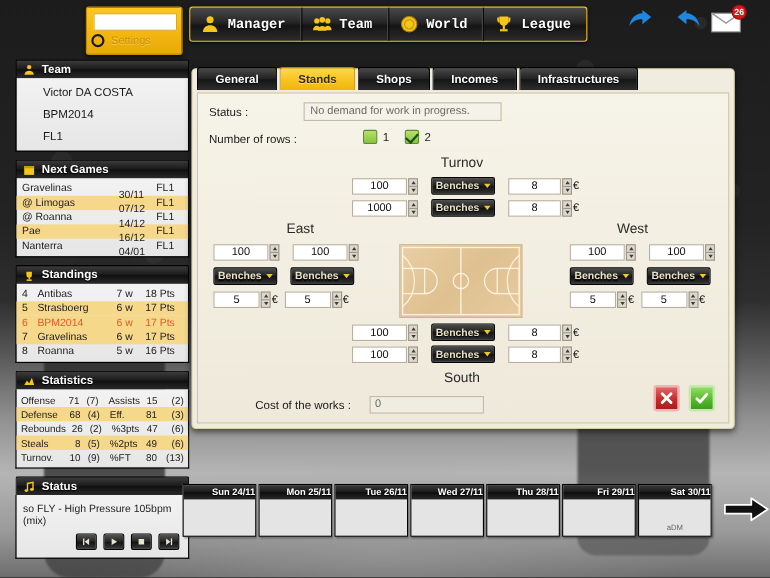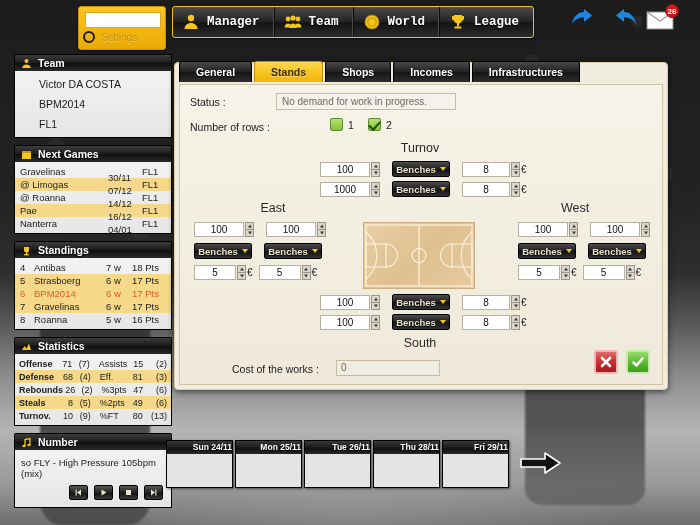--- a/index.html
+++ b/index.html
@@ -120,21 +120,21 @@
   .row.hl { color:#e05b2a; }
   .r-name { flex:1; overflow:hidden; white-space:nowrap; }
   .r-date { width:34px;margin-top:12px; }
   .r-lg { width:24px; }
   .s-rank { width:14px; }
   .s-team { flex:1; }
   .s-w { width:26px; }
   .s-pts { width:34px; text-align:left; }
   .stat-row { display:flex; height:13px; align-items:center; font-size:9px; color:#1c1c1c; padding:0 4px; }
   .stat-row.alt { background:#f6d88a; }
-  .st-l { width:40px;font-weight:bold; } .st-v { width:18px; text-align:right; } .st-p { width:24px; text-align:right; padding-right:5px;}
+  .st-l { width:40px; } .st-v { width:18px; text-align:right; } .st-p { width:24px; text-align:right; padding-right:5px;}
   .st-l2 { width:32px; padding-left:4px;} .st-v2 { width:18px; text-align:right;} .st-p2 { width:26px; text-align:right;}
   .music-title { font-size:9.5px; color:#1c1c1c; padding:4px 6px 6px; }
   .music-ctrls { display:flex; gap:6px; justify-content:flex-end; padding:0 8px 4px; }
   .mbtn {
     width:19px; height:15px; cursor:pointer;
     background: linear-gradient(180deg,#555 0%,#222 50%,#111 51%,#3a3a3a 100%);
     border:1px solid #000; border-radius:2px;
     display:flex; align-items:center; justify-content:center;
   }
 
@@ -506,21 +506,21 @@
 
   <div class="panel">
     <div class="panel-head">
       <span class="hicon">
         <svg width="11" height="11" viewBox="0 0 11 11">
             <path d="M4 9V2.5l5-1V8" fill="none" stroke="#f5c518" stroke-width="1.3"></path>
             <ellipse cx="3" cy="9" rx="1.7" ry="1.3" fill="#f5c518"></ellipse>
             <ellipse cx="8" cy="8" rx="1.7" ry="1.3" fill="#f5c518"></ellipse>
           </svg>
       </span>
-      <span>Number</span>
+      <span>Status</span>
     </div>
     <div class="panel-body">
       <div class="music-title">so FLY - High Pressure 105bpm (mix)</div>
       <div class="music-ctrls">
         <div class="mbtn">
           <svg width="9" height="9" viewBox="0 0 9 9">
               <path d="M7 1.5v6L3 4.5z" fill="#e8e4d0"></path>
               <rect x="1.5" y="1.5" width="1.2" height="6" fill="#e8e4d0"></rect>
             </svg>
         </div>
@@ -791,25 +791,33 @@
   </div>
   <div class="day">
     <div class="day-head">Mon 25/11</div>
     <div class="day-note"></div>
   </div>
   <div class="day">
     <div class="day-head">Tue 26/11</div>
     <div class="day-note"></div>
   </div>
   <div class="day">
+    <div class="day-head">Wed 27/11</div>
+    <div class="day-note"></div>
+  </div>
+  <div class="day">
     <div class="day-head">Thu 28/11</div>
     <div class="day-note"></div>
   </div>
   <div class="day">
     <div class="day-head">Fri 29/11</div>
     <div class="day-note"></div>
+  </div>
+  <div class="day">
+    <div class="day-head">Sat 30/11</div>
+    <div class="day-note">aDM</div>
   </div>
   <div class="nextarrow">
     <svg width="44" height="26" viewBox="0 0 44 26">
         <path d="M2 9h24V3l15 10-15 10v-6H2z" fill="#111" stroke="#fff" stroke-width="1.6" stroke-linejoin="round"></path>
       </svg>
   </div>
 </div>
 
 </body></html>

